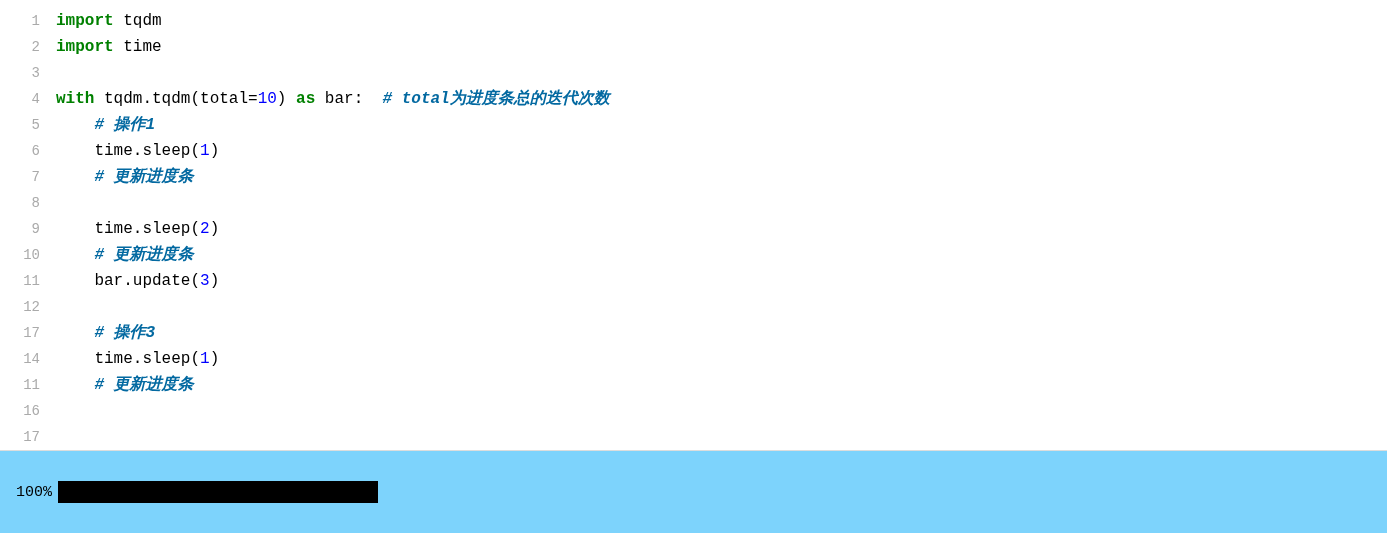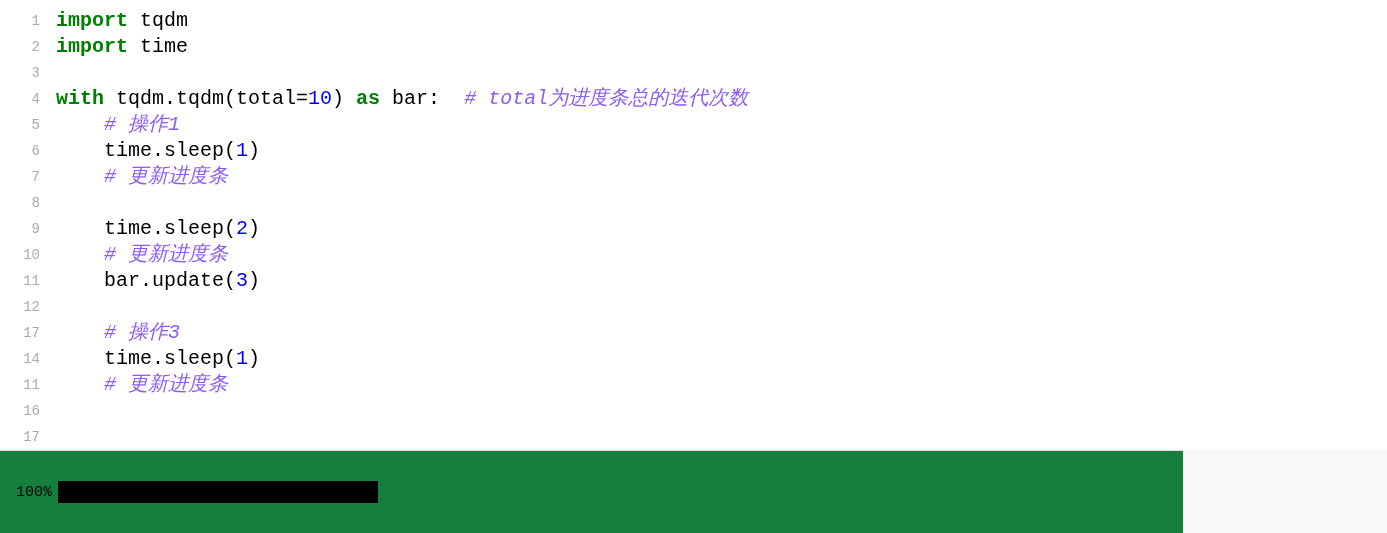--- a/index.html
+++ b/index.html
@@ -43,32 +43,32 @@
     }
 
     .code-lines {
       flex: 1;
       padding-left: 8px;
     }
 
     .code-line {
       line-height: 26px;
       white-space: pre;
-      font-size: 20px;
+      font-size: 16px;
     }
 
     .kw { color: #008000; font-weight: bold; }                           
     .num { color: #0000ff; }                         
-    .comment { color: #8b5cf6; font-style: italic; } 
+    .comment { color: #0369a1; font-style: italic; font-weight: bold; } 
     .plain { color: #000; }                          
 
     .terminal-area {
-      width: 1183px;
+      width: 1387px;
       height: 83px;
-      background: #15803d;
+      background: #7dd3fc;
       display: flex;
       align-items: center;
       padding: 0 16px;
       border-top: 1px solid #ddd;
     }
 
     .terminal-content {
       font-family: 'Courier New', Courier, monospace;
       font-size: 15px;
       color: #000;

